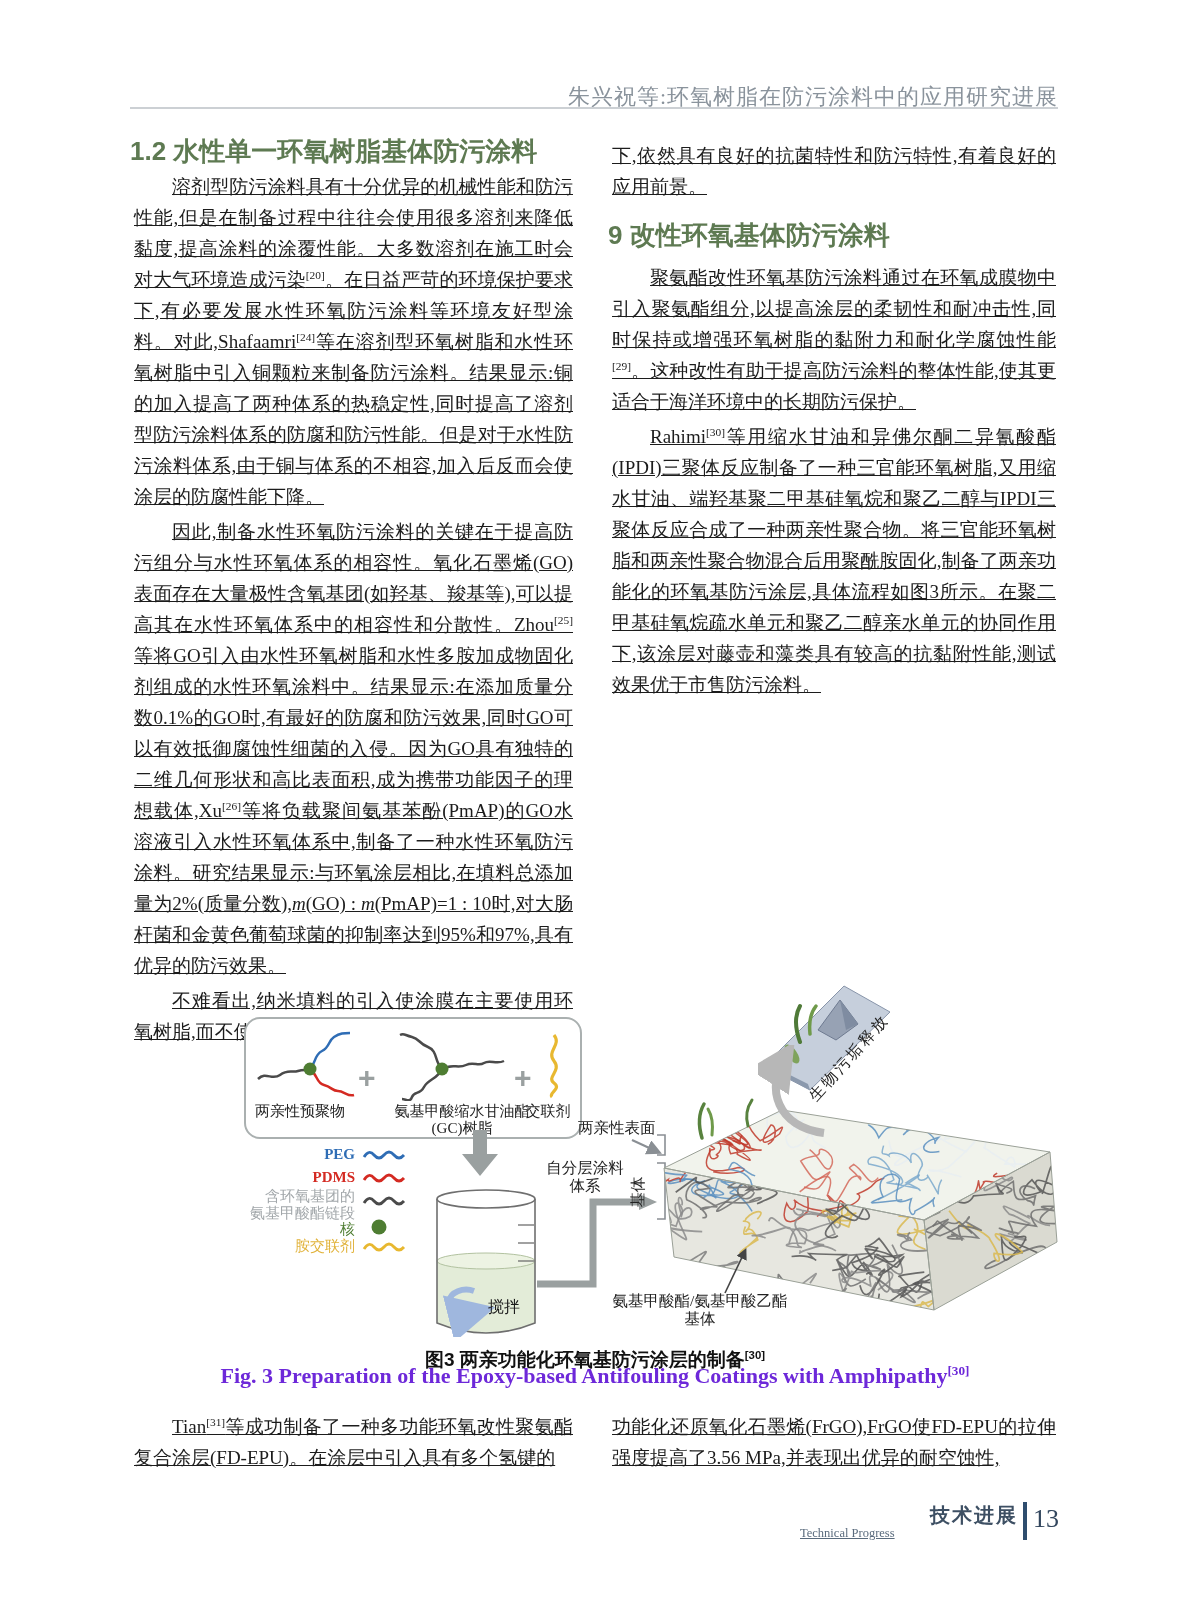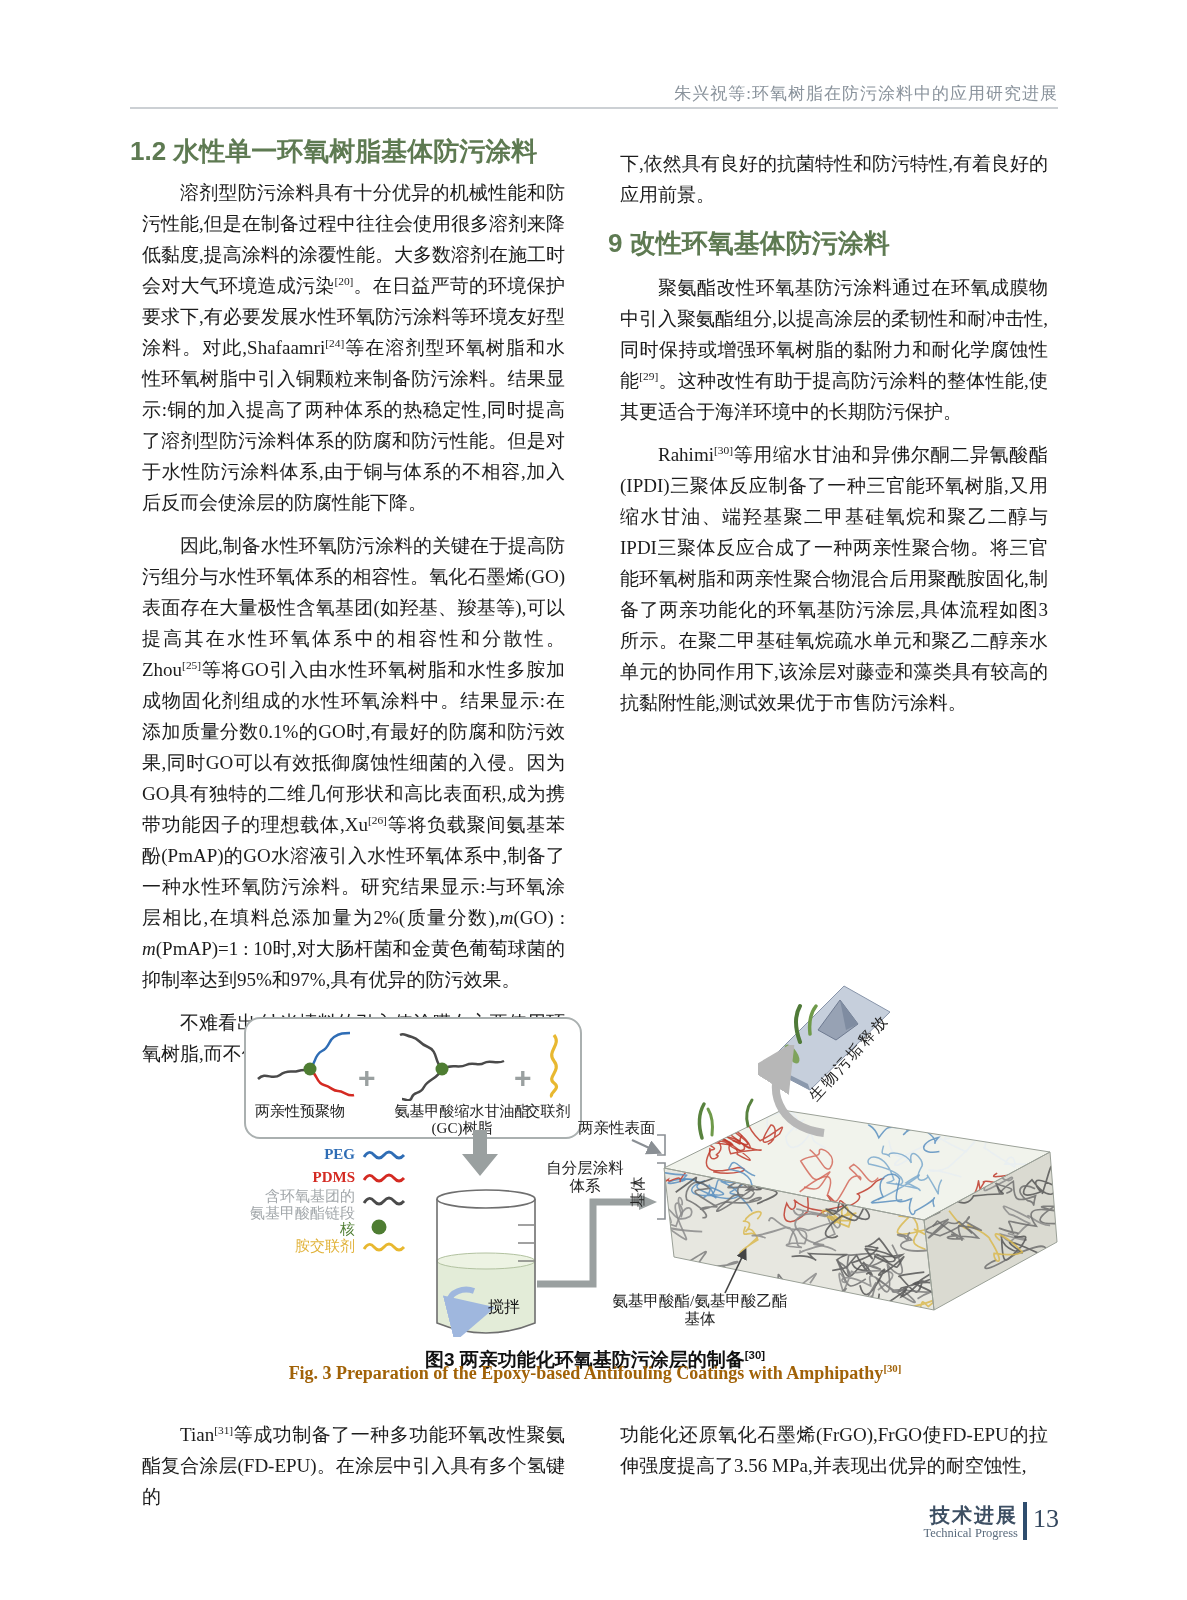--- a/index.html
+++ b/index.html
@@ -1,48 +1,48 @@
 <!DOCTYPE html>
 <html><head>
 <meta charset="utf-8">
 <style>
   html,body{margin:0;padding:0;background:#ffffff;}
   .page{position:relative;width:1187px;height:1600px;background:#ffffff;
         font-family:"Liberation Serif",serif;color:#1c1c1c;overflow:hidden;}
   .abs{position:absolute;}
   .running-header{position:absolute;top:82px;left:400px;width:658px;text-align:right;
-        font-size:17px;color:#8a939c;letter-spacing:1px;}
+        font-size:22px;color:#8a939c;letter-spacing:1px;}
   .header-rule{position:absolute;top:107px;left:130px;width:928px;height:2px;background:#ccd0d4;}
   .col{position:absolute;top:136px;font-size:19px;line-height:31px;text-align:justify;}
   .col-left{left:130px;width:447px;}
   .col-right{left:608px;width:452px;}
-  .para{margin:12px;}
+  .para{margin:4px;text-decoration:underline;}
   .indent{text-indent:2em;}
   sup{font-size:0.6em;line-height:0;}
   .h-green{font-family:"Liberation Sans",sans-serif;font-weight:bold;color:#5e7a52;
         font-size:26px;margin:2px 0 6px 0;line-height:27px;text-align:left;}
   .h2-green{font-family:"Liberation Sans",sans-serif;font-weight:bold;color:#5e7a52;
         font-size:26px;margin:16px 0 10px 0;line-height:34px;text-align:left;}
   .figure{position:absolute;left:130px;top:985px;width:930px;height:420px;}
   .mix-box{position:absolute;left:114px;top:32px;width:334px;height:118px;
         border:2px solid #aab0b0;border-radius:16px;background:#ffffff;}
   .plus{position:absolute;font-size:30px;font-weight:bold;color:#9aa0a0;
         font-family:"Liberation Sans",sans-serif;}
   .box-label{position:absolute;font-size:15px;color:#222;text-align:center;line-height:17px;}
   .legend-label{position:absolute;width:95px;text-align:right;font-size:15px;line-height:17px;}
   .fig-label{position:absolute;font-size:15.5px;color:#222;line-height:18px;}
   .caption-zh{position:absolute;left:0;top:352px;width:930px;text-align:center;
         font-weight:bold;font-size:19px;font-family:"Liberation Sans",sans-serif;color:#111;margin-top:10px;}
   .caption-en{position:absolute;left:0;top:378px;width:930px;text-align:center;
-        font-weight:bold;font-size:18px;font-family:"Liberation Serif",serif;color:#a16207;}
+        font-weight:bold;font-size:22px;font-family:"Liberation Serif",serif;color:#6d28d9;}
   .bottom-col{position:absolute;top:1407px;font-size:19px;line-height:31px;text-align:justify;}
   .footer-zh{position:absolute;left:800px;top:1502px;width:218px;text-align:right;font-size:20px;
         font-weight:bold;color:#3d4f63;font-family:"Liberation Sans",sans-serif;letter-spacing:2px;}
-  .footer-en{position:absolute;left:800px;top:1526px;width:218px;text-align:right;
-        font-size:12.5px;color:#5a6b7d;}
+  .footer-en{position:absolute;left:800px;top:1526px;width:218px;
+        font-size:12.5px;color:#5a6b7d;text-decoration:underline;}
   .footer-bar{position:absolute;left:1023px;top:1502px;width:3.5px;height:38px;background:#2e4d6e;}
   .footer-num{position:absolute;left:1033px;top:1504px;font-size:26px;color:#33475e;}
 </style>
 </head>
 <body>
 
 <div class="page">
 
   <div class="running-header">朱兴祝等:环氧树脂在防污涂料中的应用研究进展</div>
   <div class="header-rule"></div>

